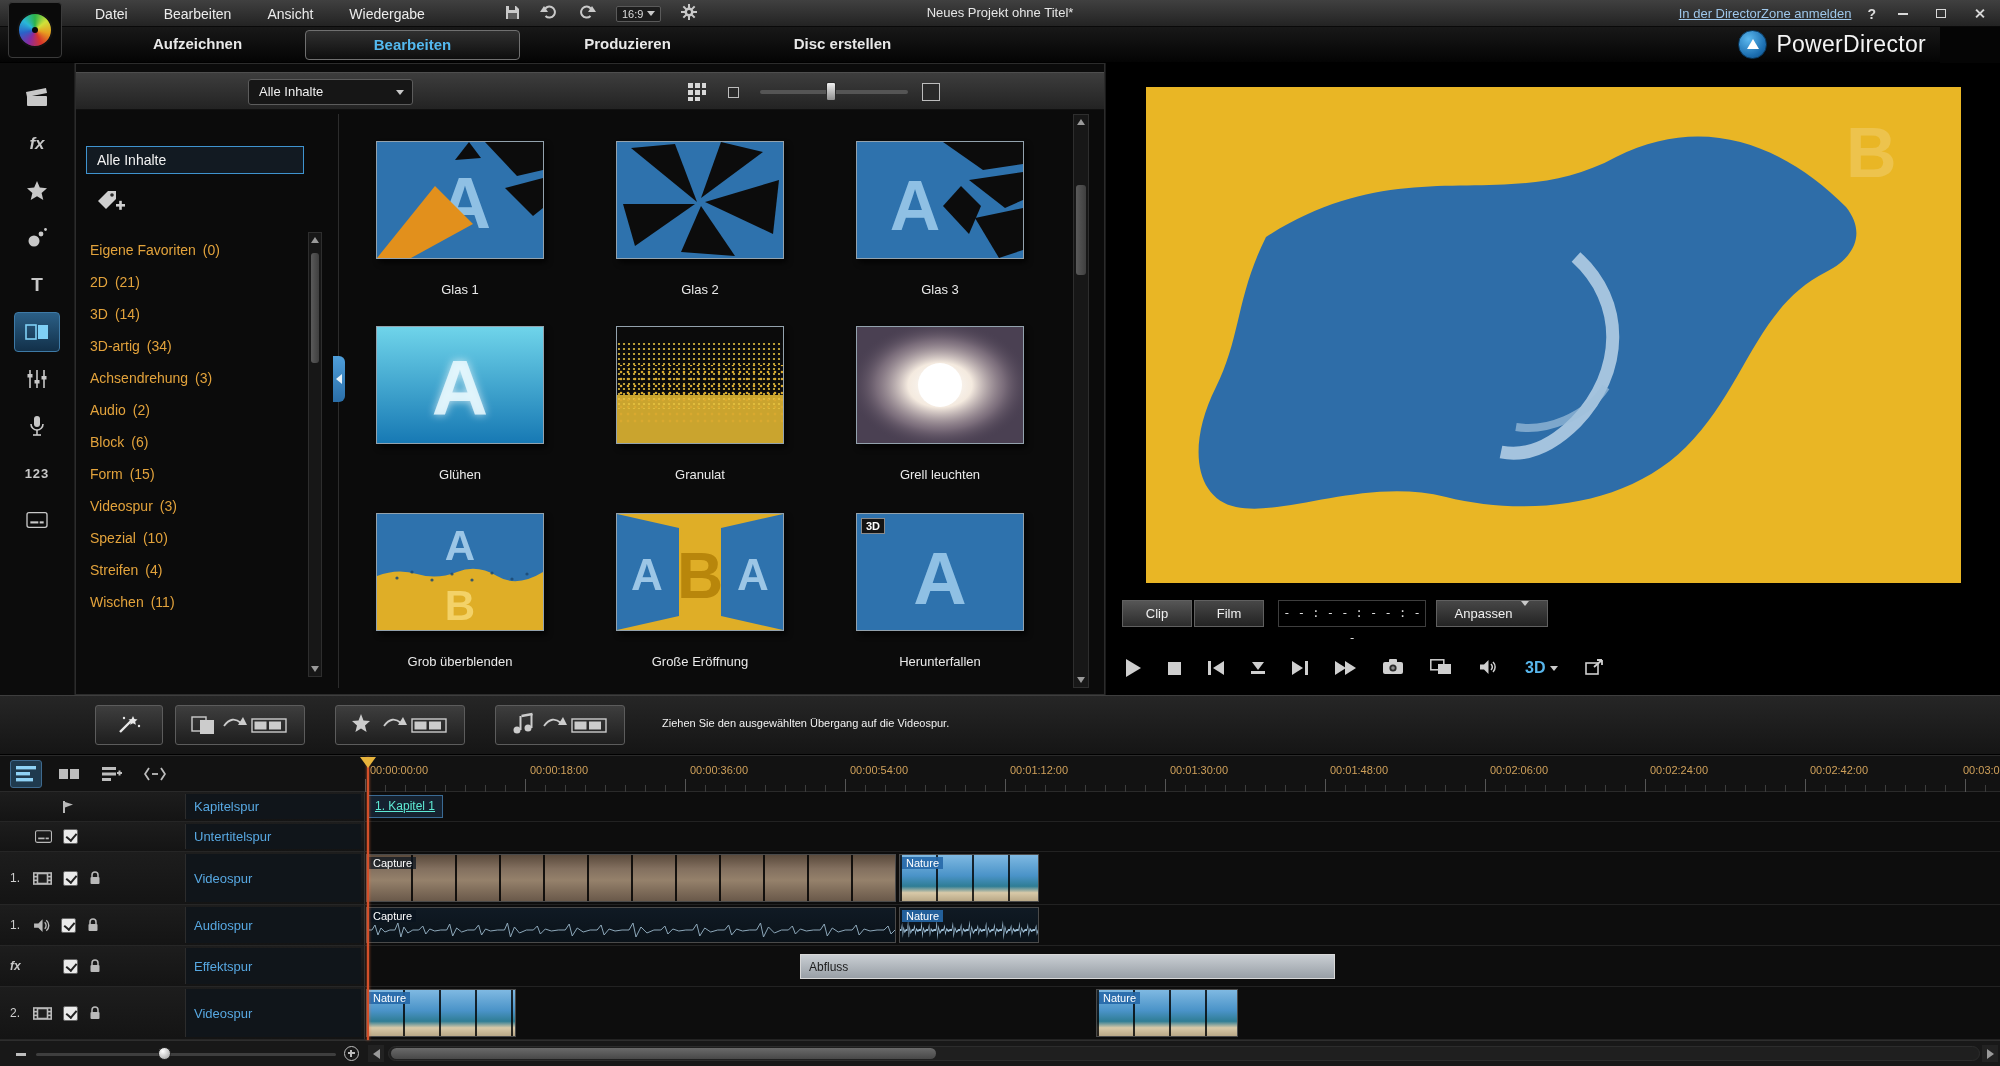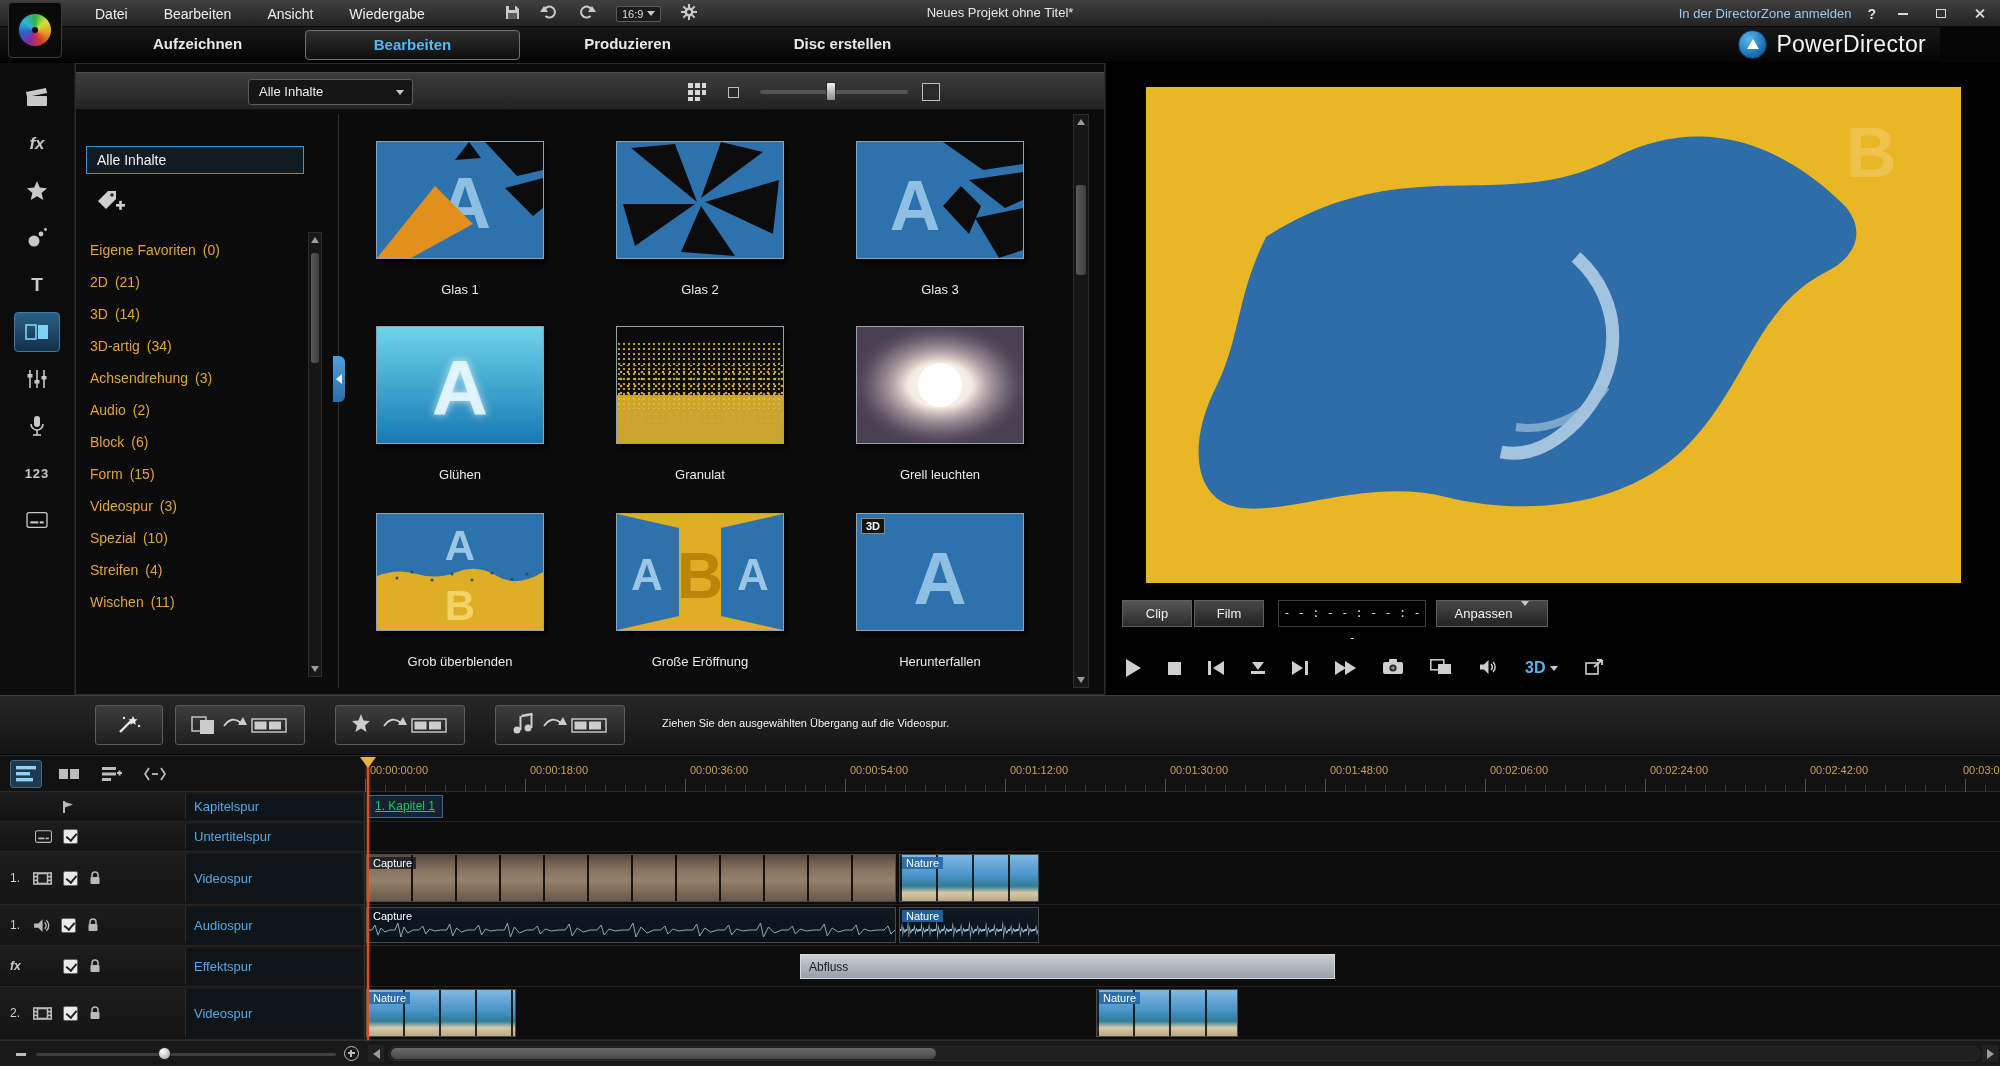--- a/index.html
+++ b/index.html
@@ -12,21 +12,21 @@
 .menubar{left:0;top:0;width:2000px;height:27px;background:linear-gradient(#404040,#232323);border-bottom:1px solid #090909;}
 .app-logo{left:8px;top:2px;width:54px;height:56px;background:#0a0a0a;border:1px solid #3a3a3a;border-radius:4px;z-index:20;display:flex;align-items:center;justify-content:center;}
 .app-logo .pinwheel{width:36px;height:36px;border-radius:50%;background:conic-gradient(#2db34a,#cfe23a,#e8a020,#d8352a,#8a2aa0,#2a62c8,#29b8d8,#2db34a);border:2px solid #111;position:relative;}
 .app-logo .pinwheel::after{content:"";position:absolute;left:13px;top:13px;width:6px;height:6px;border-radius:50%;background:#0a0a0a;}
 .menu-items{left:95px;top:0;height:27px;display:flex;gap:36px;align-items:center;font-size:14px;color:#ececec;}
 .quick-icons{left:505px;top:0;height:27px;display:flex;gap:20px;align-items:center;}
 .aspect-box{display:flex;align-items:center;gap:4px;border:1px solid #5a5a5a;border-radius:2px;background:#1c1c1c;padding:1px 5px;font-size:11px;color:#ddd;}
 .caret-down{width:0;height:0;border-left:4px solid transparent;border-right:4px solid transparent;border-top:5px solid #c9c9c9;}
 .win-title{left:50%;top:5px;transform:translateX(-50%);font-size:13px;color:#e6e6e6;}
 .right-cluster{right:10px;top:0;height:27px;display:flex;gap:16px;align-items:center;}
-.signin{color:#9ec7ea;font-size:13px;}
+.signin{color:#9ec7ea;text-decoration:underline;font-size:13px;}
 .help-q{font-size:14px;color:#ddd;font-weight:bold;}
 .winbtn{width:22px;height:17px;display:flex;align-items:center;justify-content:center;}
 .wb-min{width:10px;height:2px;background:#d8d8d8;}
 .wb-max{width:10px;height:9px;border:1.5px solid #d8d8d8;}
 .wb-close{position:relative;width:11px;height:11px;}
 .wb-close::before,.wb-close::after{content:"";position:absolute;left:5px;top:0;width:2px;height:11px;background:#d8d8d8;}
 .wb-close::before{transform:rotate(45deg);} .wb-close::after{transform:rotate(-45deg);}
 
 
 .tabsrow{left:0;top:27px;width:1940px;height:36px;background:linear-gradient(#181818,#040404);border-bottom:1px solid #000;}
@@ -121,21 +121,21 @@
 .track-label{flex:1;align-self:stretch;margin:2px 3px 2px 0;background:#10151a;border-left:1px solid #2c2c2c;color:#57a8e2;font-size:13px;display:flex;align-items:center;padding-left:8px;}
 .track-body{position:absolute;left:365px;width:1635px;background:#0d0d0d;border-bottom:1px solid #222;}
 .clip{position:absolute;border:1px solid #4a4a4a;overflow:hidden;}
 .clip-label{position:absolute;top:2px;left:2px;font-size:11px;color:#fff;background:rgba(10,20,30,.72);padding:0 4px;z-index:2;white-space:nowrap;}
 .clip-label.blue{background:rgba(38,104,168,.9);}
 .film-capture{background:repeating-linear-gradient(90deg,rgba(0,0,0,.85) 0 2px,transparent 2px 44px),linear-gradient(180deg,#5a4a3c 0%,#83705f 30%,#95816b 55%,#6a594a 100%);}
 .film-nature{background:repeating-linear-gradient(90deg,rgba(0,0,0,.8) 0 2px,transparent 2px 36px),linear-gradient(180deg,#7fb9e2 0%,#4a93c8 45%,#2f7d95 68%,#d8c9a8 82%,#b9a887 100%);}
 .clip-audio{background:linear-gradient(180deg,#101a24,#0a1219);}
 .clip-audio .wave{position:absolute;left:0;top:12px;width:100%;height:20px;}
 .clip-effect{background:linear-gradient(#c9ced3,#989fa6);border:1px solid #d8d8d8;color:#1c1c1c;font-size:12px;display:flex;align-items:center;padding-left:8px;}
-.chapter-chip{position:absolute;left:2px;top:3px;height:23px;padding:0 7px;background:#152230;border:1px solid #3a6a94;color:#22c55e;font-size:12px;line-height:21px;text-decoration:underline;}
+.chapter-chip{position:absolute;left:2px;top:3px;height:23px;padding:0 7px;background:#152230;border:1px solid #3a6a94;color:#5eead4;font-size:12px;line-height:21px;text-decoration:underline;}
 .playhead-line{left:367px;top:757px;width:2px;height:283px;background:#d4502a;box-shadow:0 0 3px rgba(255,110,60,.8);z-index:9;}
 .playhead-flag{left:360px;top:757px;width:0;height:0;border-left:8px solid transparent;border-right:8px solid transparent;border-top:11px solid #e8b43c;z-index:10;}
 .tl-bottom{left:0;top:1040px;width:2000px;height:26px;background:#181818;border-top:1px solid #2e2e2e;}
 .zline{position:absolute;left:36px;top:12px;width:300px;height:3px;background:#3e3e3e;border-radius:2px;}
 .zthumb{position:absolute;left:158px;top:6px;width:13px;height:13px;border-radius:50%;background:radial-gradient(circle at 35% 30%,#fff,#9a9a9a);border:1px solid #2a2a2a;}
 .zminus{position:absolute;left:16px;top:12px;width:10px;height:3px;background:#bdbdbd;}
 .zplus{position:absolute;left:344px;top:5px;width:15px;height:15px;border:1.5px solid #bdbdbd;border-radius:50%;}
 .zplus::before,.zplus::after{content:"";position:absolute;background:#bdbdbd;}
 .zplus::before{left:2.5px;top:5px;width:7px;height:2px;}
 .zplus::after{left:5px;top:2.5px;width:2px;height:7px;}

